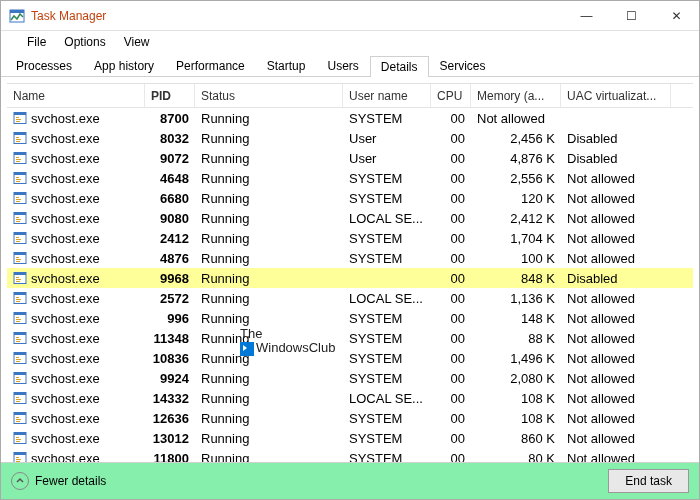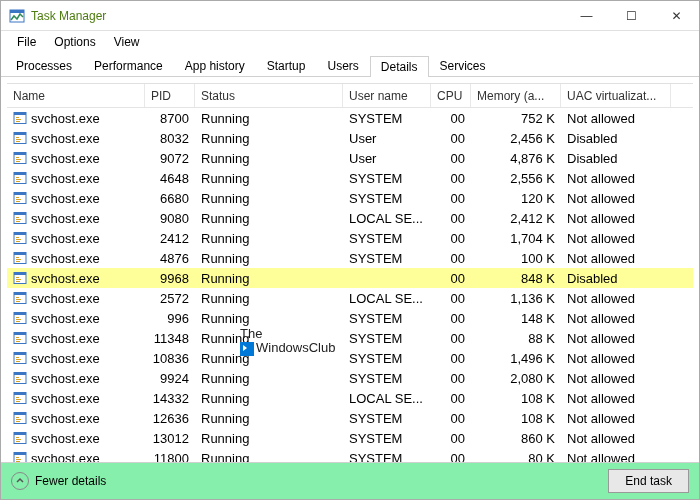--- a/index.html
+++ b/index.html
@@ -1,23 +1,23 @@
 <!DOCTYPE html>
 <html><head>
   <meta charset="utf-8">
   <style>
     * { box-sizing: border-box; margin: 0; padding: 0; }
     body { font-family: "Segoe UI", Tahoma, sans-serif; font-size: 12px; width: 700px; height: 500px; overflow: hidden; border: 1px solid #aaa; background: #fff; display: flex; flex-direction: column; }
     
     .titlebar { background: #fff; height: 30px; display: flex; align-items: center; padding-left: 8px; border-bottom: 1px solid #e0e0e0; }
     .titlebar .app-icon { width: 16px; height: 16px; margin-right: 6px; }
-    .titlebar .title { flex: 1; font-size: 12px; color: #4d7c0f; }
+    .titlebar .title { flex: 1; font-size: 12px; color: #c2410c; }
     .winbtn { width: 45px; height: 30px; display: flex; align-items: center; justify-content: center; color: #333; }
     
-    .menubar { height: 22px; display: flex; align-items: center; padding-left: 8px; gap: 2px; }
+    .menubar { height: 22px; display: flex; align-items: center; padding-left: 18px; gap: 2px; }
     .menuitem { padding: 2px 8px; font-size: 12px; }
     
     .tabbar { height: 24px; display: flex; align-items: flex-end; border-bottom: 1px solid #d0d0d0; padding-left: 4px; }
     .tab { padding: 3px 10px; font-size: 12px; border: 1px solid transparent; border-bottom: none; }
     .tab.active { border-color: #d0d0d0; background: #fff; position: relative; top: 1px; }
     
     .content { flex: 1; overflow: hidden; display: flex; flex-direction: column; padding: 6px 6px 0 6px; }
     .grid { flex: 1; overflow-y: auto; overflow-x: hidden; border-top: 1px solid #e0e0e0;}
     
     .header-row { display: flex; height: 24px; align-items: center; border-bottom: 1px solid #e4e4e4; font-size: 12px; color: #333; background:#fff; position: sticky; top:0;}
@@ -26,21 +26,21 @@
     .row { display: flex; height: 20px; align-items: center; font-size: 13px; color: #000; }
     .cell { padding: 0 6px; white-space: nowrap; overflow: hidden; text-overflow: ellipsis; display: flex; align-items: center; height: 100%; }
     .cell.r { justify-content: flex-end; }
     .row.highlight { background: #ffff99; }
     
     .proc-icon { width: 14px; height: 14px; margin-right: 4px; display: inline-flex; align-items: center; justify-content: center;}
     .proc-icon svg { width:14px; height:14px; }
     
     
     .c-name { width: 138px; }
-    .c-pid { width: 50px; text-align: center; }
+    .c-pid { width: 50px; text-align: center; font-weight: bold; }
     .c-status { width: 148px; }
     .c-user { width: 88px; }
     .c-cpu { width: 40px; }
     .c-mem { width: 90px; }
     .c-uac { width: 110px; }
 
     .footer { height: 37px; border-top: 1px solid #d0d0d0; background: #86efac; display: flex; align-items: center; padding: 0 10px; justify-content: space-between;}
     .fewer { display: flex; align-items: center; gap: 6px; font-size: 12px; color: #000;}
     .circ { width: 18px; height: 18px; border-radius: 50%; border: 1px solid #888; display: flex; align-items: center; justify-content: center;}
     .endtask { padding: 4px 16px; border: 1px solid #999; background: #e8e8e8; font-size: 12px;}
@@ -67,22 +67,22 @@
 </div>
 
 <div class="menubar">
   <div class="menuitem">File</div>
   <div class="menuitem">Options</div>
   <div class="menuitem">View</div>
 </div>
 
 <div class="tabbar" id="tabbar">
     <div class="tab">Processes</div>
+    <div class="tab">App history</div>
     <div class="tab">Performance</div>
-    <div class="tab">App history</div>
     <div class="tab">Startup</div>
     <div class="tab">Users</div>
     <div class="tab active">Details</div>
     <div class="tab">Services</div>
   </div>
 
 <div class="content">
   <div class="grid">
     <div class="header-row">
       <div class="header-cell c-name">Name</div>
@@ -104,21 +104,20 @@
                 <rect x="3" y="8" width="5" height="1" fill="#d4a028"></rect>
                 <rect x="3" y="10" width="4" height="1" fill="#d4a028"></rect>
               </svg>
             </span>
             <span>svchost.exe</span>
           </div>
           <div class="cell c-pid r">8700</div>
           <div class="cell c-status">Running</div>
           <div class="cell c-user">SYSTEM</div>
           <div class="cell c-cpu r">00</div>
-          <div class="cell c-mem r">752 K</div>
           <div class="cell c-uac">Not allowed</div>
         </div>
         <div class="row">
           <div class="cell c-name">
             <span class="proc-icon">
               <svg viewBox="0 0 14 14">
                 <rect x="1" y="1.5" width="12" height="11" fill="#fff" stroke="#3a76c4" stroke-width="1"></rect>
                 <rect x="1" y="1.5" width="12" height="2.5" fill="#3a76c4"></rect>
                 <rect x="3" y="6" width="3" height="1" fill="#d4a028"></rect>
                 <rect x="3" y="8" width="5" height="1" fill="#d4a028"></rect>

